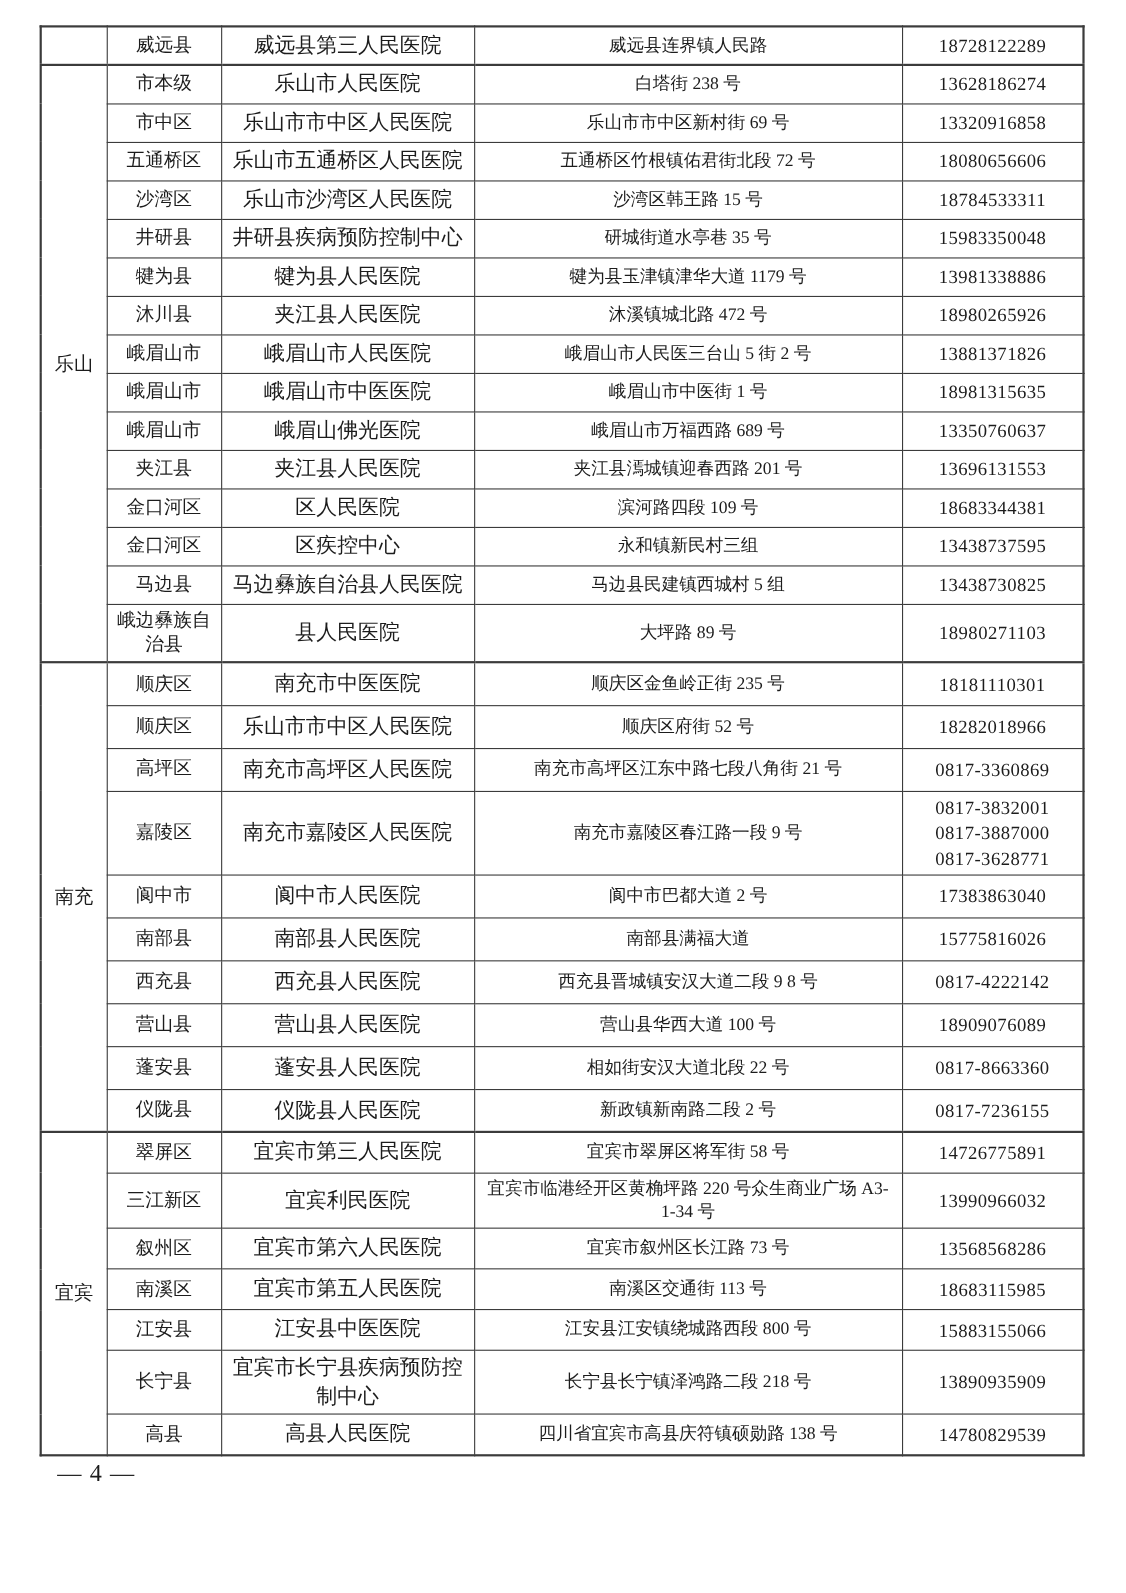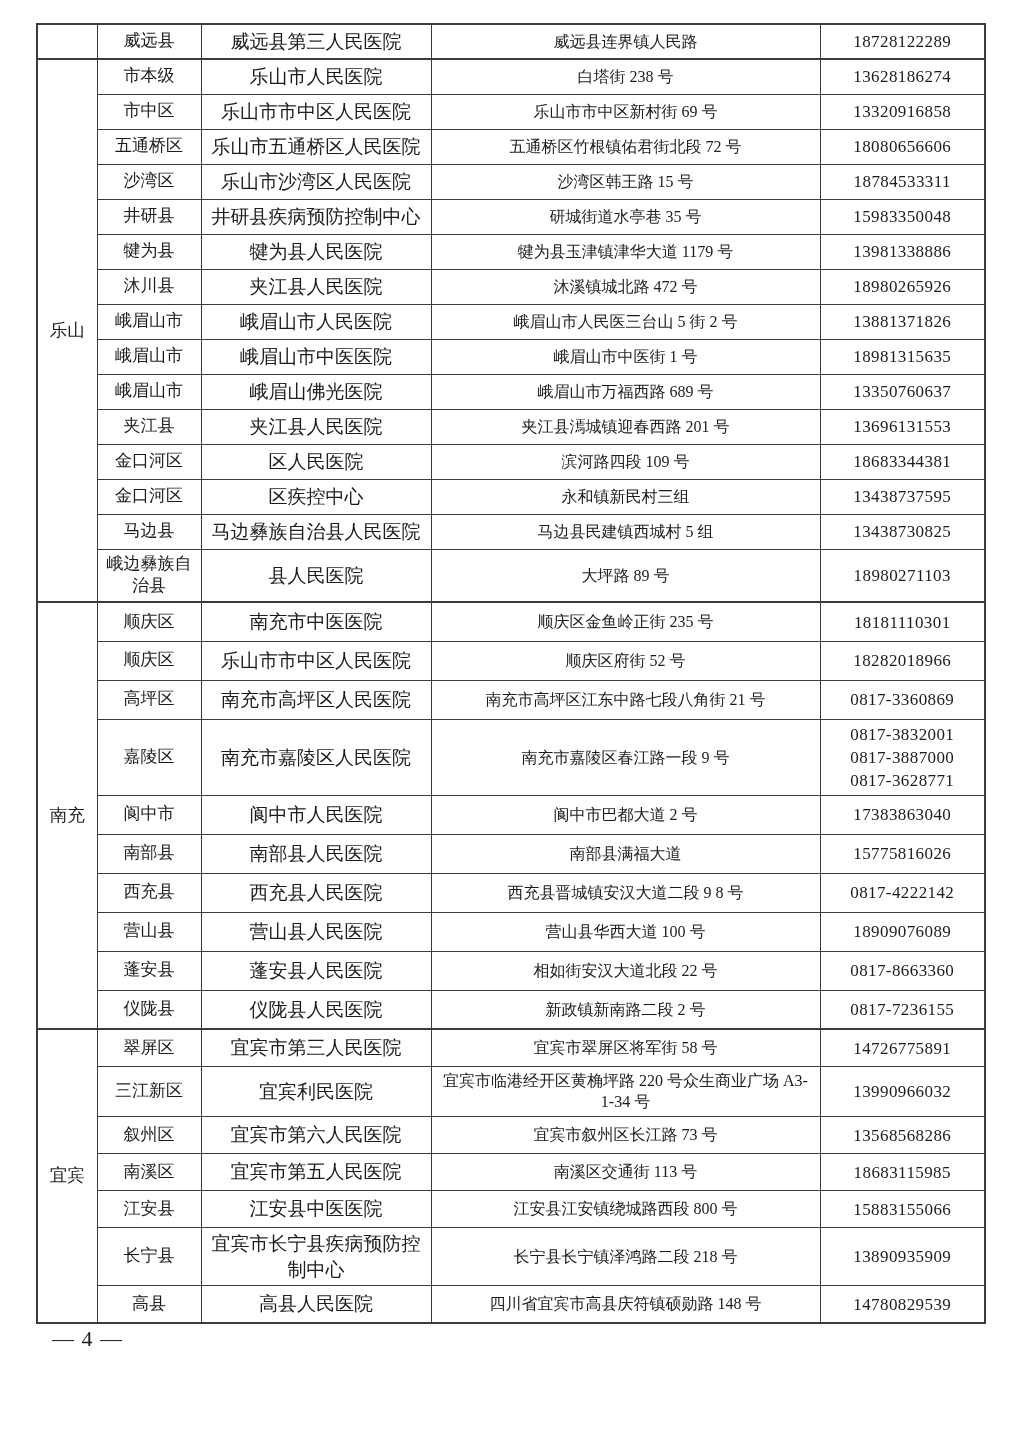--- a/index.html
+++ b/index.html
@@ -325,21 +325,21 @@
           <td class="district-cell">长宁县</td>
           <td class="facility-cell">宜宾市长宁县疾病预防控制中心</td>
           <td class="address-cell">长宁县长宁镇泽鸿路二段 218 号</td>
           <td class="phone-cell">
             <div>13890935909</div>
           </td>
         </tr>
         <tr>
           <td class="district-cell">高县</td>
           <td class="facility-cell">高县人民医院</td>
-          <td class="address-cell">四川省宜宾市高县庆符镇硕勋路 148 号</td>
+          <td class="address-cell">四川省宜宾市高县庆符镇硕勋路 138 号</td>
           <td class="phone-cell">
             <div>14780829539</div>
           </td>
         </tr>
       </tbody>
     </table>
   <div class="page-number">— 4 —</div>
 </div>
 
 </body></html>

